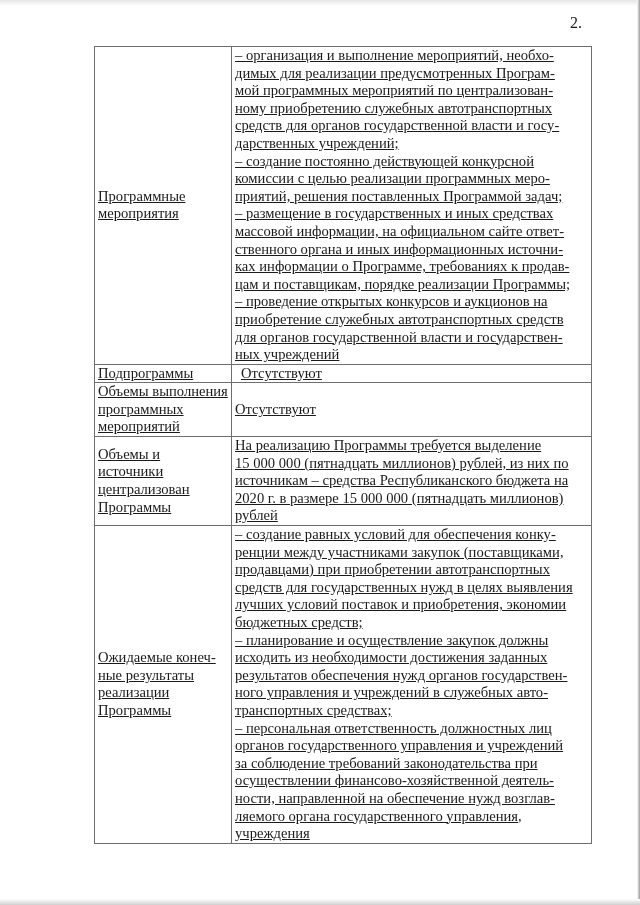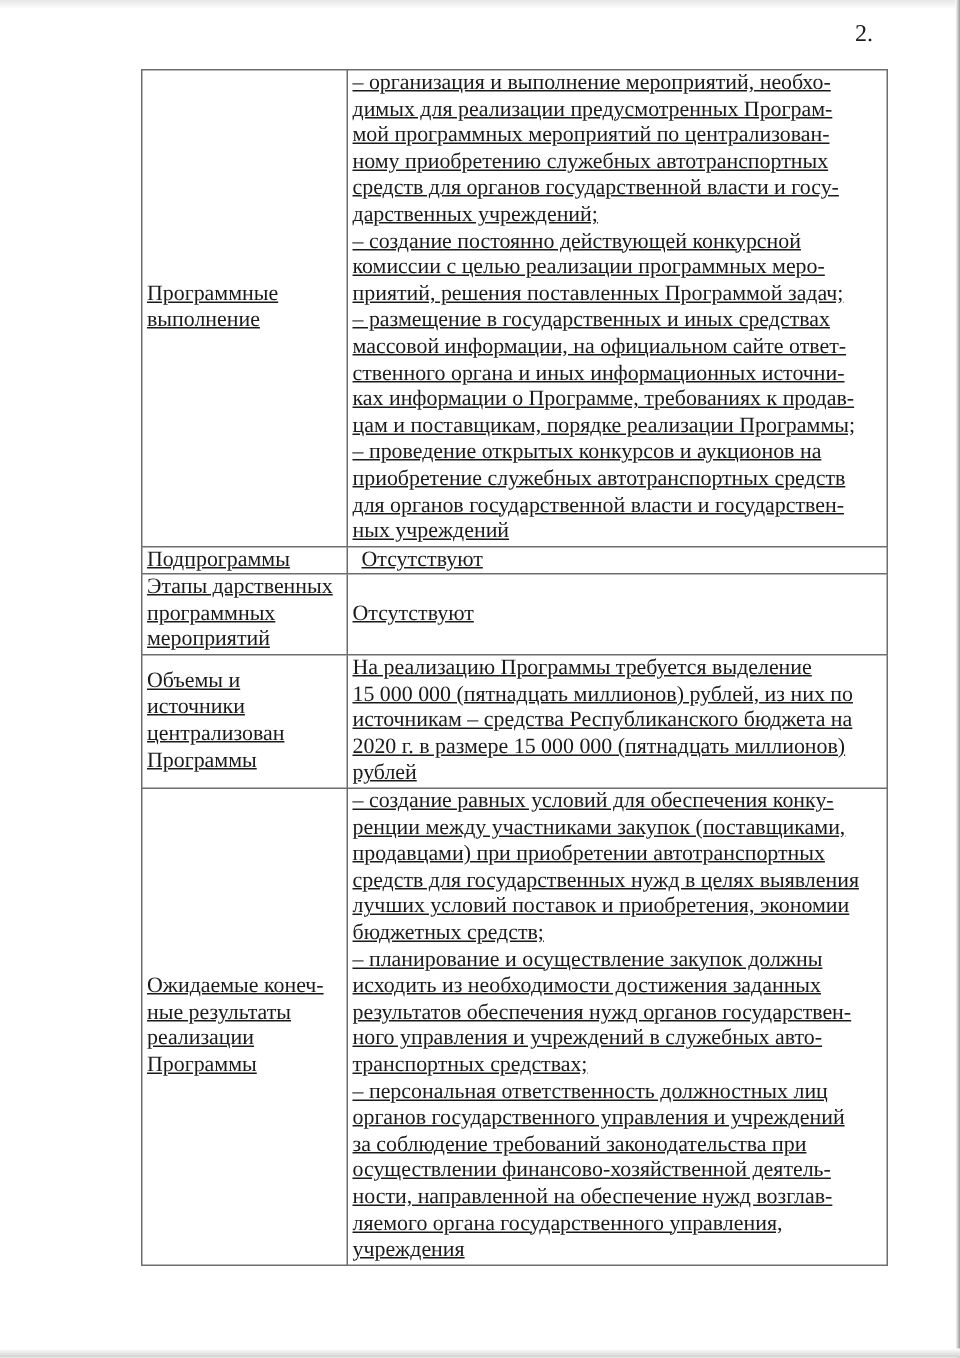--- a/index.html
+++ b/index.html
@@ -36,21 +36,21 @@
 <div class="top-smudge"></div>
 <div class="right-edge"></div>
 <div class="bottom-smudge"></div>
 
 <div class="page-number">2.</div>
 
 <table class="passport">
   <tbody>
       <tr class="r1">
     <td class="label hyph">Программные
-выполнение</td>
+мероприятия</td>
     <td class="value hyph">– организация и выполнение мероприятий, необхо-
 димых для реализации предусмотренных Програм-
 мой программных мероприятий по централизован-
 ному приобретению служебных автотранспортных
 средств для органов государственной власти и госу-
 дарственных учреждений;
 – создание постоянно действующей конкурсной
 комиссии с целью реализации программных меро-
 приятий, решения поставленных Программой задач;
 – размещение в государственных и иных средствах
@@ -61,21 +61,21 @@
 – проведение открытых конкурсов и аукционов на
 приобретение служебных автотранспортных средств
 для органов государственной власти и государствен-
 ных учреждений</td>
   </tr>
   <tr class="r2">
     <td class="label hyph">Подпрограммы</td>
     <td class="value hyph pad-left">Отсутствуют</td>
   </tr>
   <tr class="r4">
-    <td class="label hyph">Этапы дарственных
+    <td class="label hyph">Объемы выполнения
 программных
 мероприятий</td>
     <td class="value hyph">Отсутствуют</td>
   </tr>
   <tr class="r5">
     <td class="label hyph">Объемы и
 источники
 централизован
 Программы</td>
     <td class="value hyph">На реализацию Программы требуется выделение

